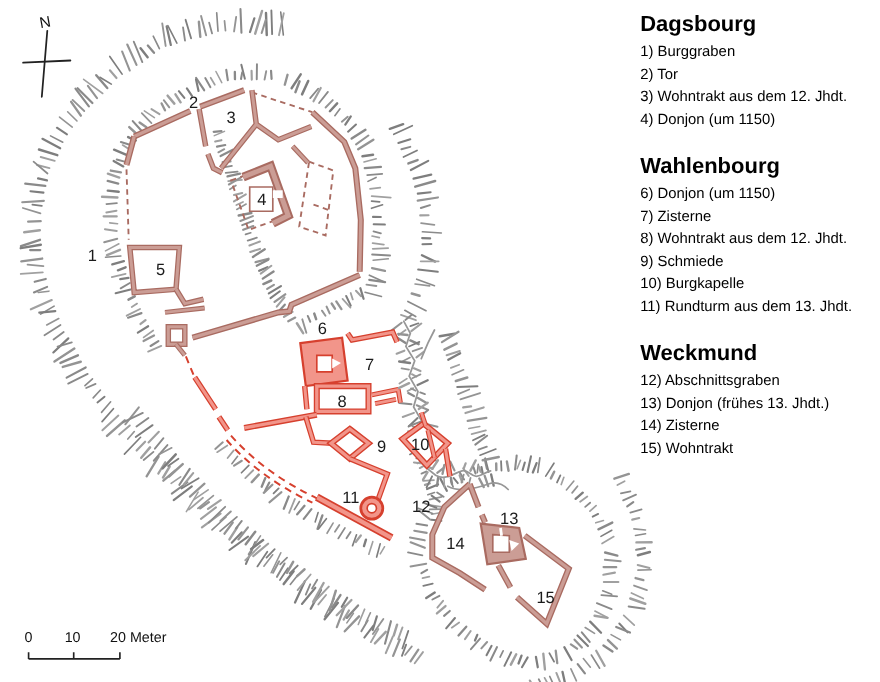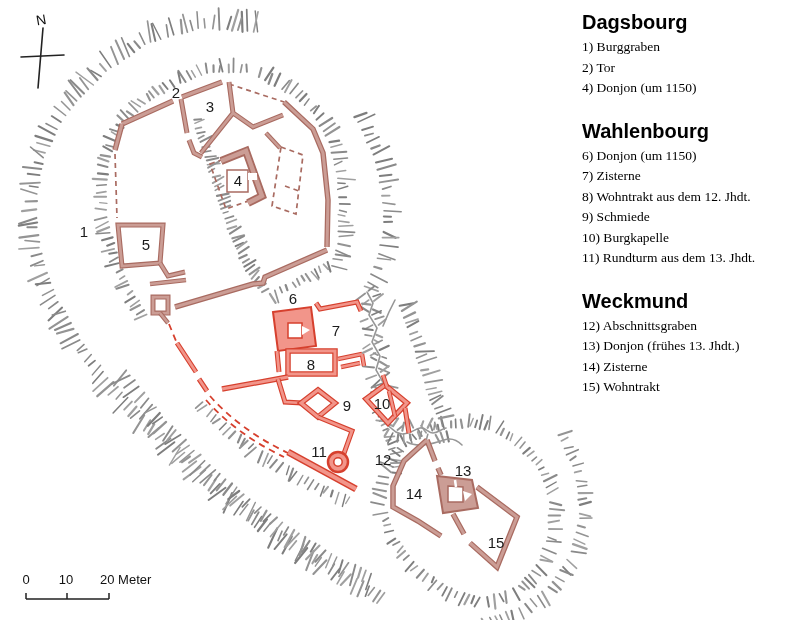--- a/index.html
+++ b/index.html
@@ -27,21 +27,21 @@
   text.maplbl{font-size:15px;fill:#1b1b1b;text-anchor:middle;
               font-family:"Liberation Sans",sans-serif;}
   .cline{stroke:#222;stroke-width:1.6;fill:none;stroke-linecap:round;}
   .sline{stroke:#222;stroke-width:1.5;fill:none;}
   text.ui{font-size:13px;fill:#111;font-family:"Liberation Sans",sans-serif;}
 
   
   #legend{position:absolute;left:582px;top:12px;width:214px;color:#000;}
   .lg-group{margin-bottom:22px;}
   .lg-title{font-size:20px;font-weight:bold;line-height:21px;margin-bottom:4px;}
-  .lg-item{font-size:13.5px;line-height:20.5px;white-space:nowrap;font-family:Liberation Serif, serif;}
+  .lg-item{font-size:13.5px;line-height:20.5px;white-space:nowrap;}
 </style>
 </head>
 <body>
 
 <div id="stage" style="--mo: #a96b61; --mf: #cb9d95; --ro: #d6402e; --rf: #f2958a;">
 
   <svg id="map-svg" width="800" height="620" viewBox="0 0 800 620">
 
     <g id="hachures">
         <line x1="257.6" y1="31.9" x2="255.2" y2="10.9" stroke="#7e7e7e" stroke-width="1.41" stroke-linecap="round"></line>
@@ -784,20 +784,21 @@
       <text class="ui" x="66" y="584" text-anchor="middle">10</text>
       <text class="ui" x="100" y="584" text-anchor="start">20 Meter</text>
     </g>
   </svg>
 
   <div id="legend">
       <div class="lg-group">
         <div class="lg-title">Dagsbourg</div>
         <div class="lg-item">1) Burggraben</div>
         <div class="lg-item">2) Tor</div>
+        <div class="lg-item">3) Wohntrakt aus dem 12. Jhdt.</div>
         <div class="lg-item">4) Donjon (um 1150)</div>
       </div>
       <div class="lg-group">
         <div class="lg-title">Wahlenbourg</div>
         <div class="lg-item">6) Donjon (um 1150)</div>
         <div class="lg-item">7) Zisterne</div>
         <div class="lg-item">8) Wohntrakt aus dem 12. Jhdt.</div>
         <div class="lg-item">9) Schmiede</div>
         <div class="lg-item">10) Burgkapelle</div>
         <div class="lg-item">11) Rundturm aus dem 13. Jhdt.</div>

